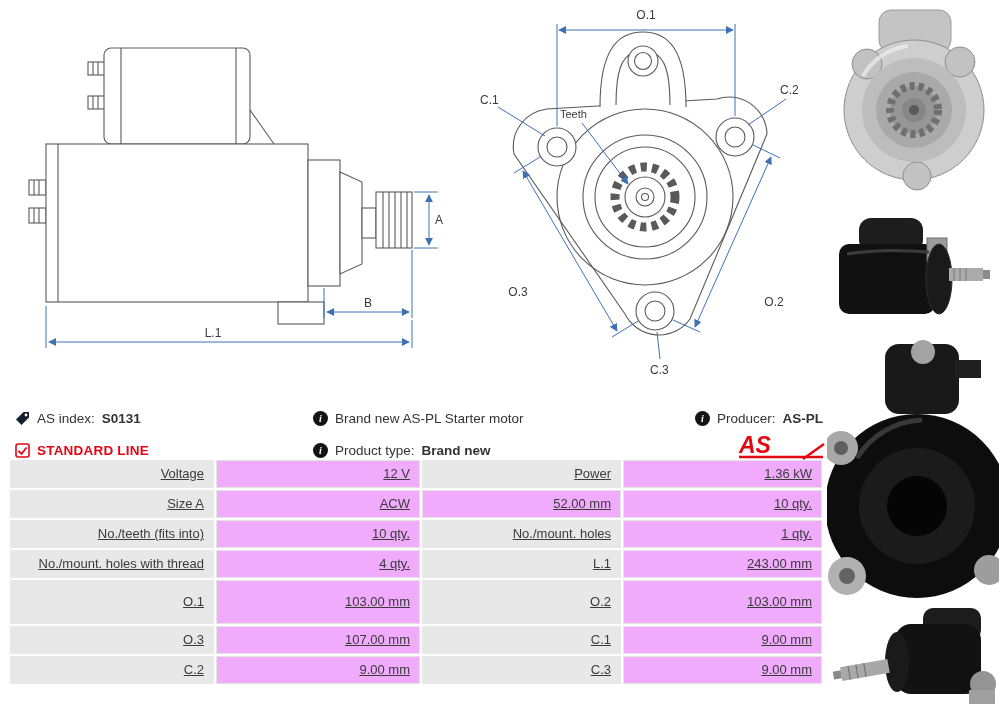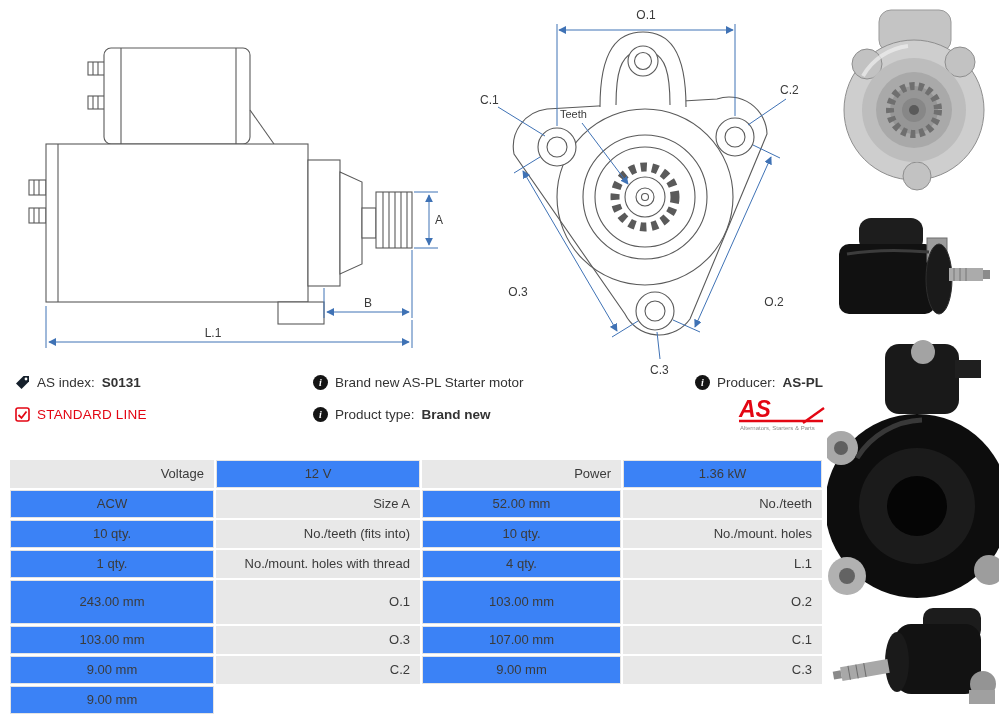--- a/index.html
+++ b/index.html
@@ -2,39 +2,39 @@
 <html><head>
 <meta charset="utf-8">
 <style>
   * { margin:0; padding:0; box-sizing:border-box; }
   html,body { background:#fff; font-family:"Liberation Sans", sans-serif; }
   .page { position:relative; width:1000px; height:718px; background:#fff; overflow:hidden; }
   .abs { position:absolute; }
   svg text { font-family:"Liberation Sans", sans-serif; }
 
   
-  .info { position:absolute; left:10px; top:370px; width:815px; height:70px; font-size:13.5px; color:#333; }
+  .info { position:absolute; left:10px; top:406px; width:815px; height:70px; font-size:13.5px; color:#333; }
   .info-item { position:absolute; display:flex; align-items:center; gap:7px; white-space:nowrap; }
   .info-item .bold { font-weight:700; }
-  .standard-line { color:#e30613; font-weight:400; letter-spacing:0.2px; }
+  .standard-line { color:#e30613; font-weight:700; letter-spacing:0.2px; }
   .info-icon { width:15px; height:15px; border-radius:50%; background:#141414; color:#fff;
                display:inline-flex; align-items:center; justify-content:center;
                font-size:10px; font-weight:700; font-style:italic;
                font-family:"Liberation Serif", serif; flex:none; }
 
   
   .spec-table { position:absolute; left:10px; top:460px; width:812px;
                 display:grid; grid-template-columns:204px 204px 199px 199px;
                 grid-template-rows:repeat(4,28px) 44px repeat(3,28px);
                 gap:2px; background:#fff; font-size:13px; color:#3b3b3b; }
   .cell { display:flex; align-items:center; justify-content:flex-end;
-          padding:2px 10px; text-align:right; line-height:1.2; }
+          padding:2px 10px; text-align:right; line-height:1.2;text-decoration:underline; }
   .cell span { display:inline-block; max-width:168px; }
   .cell.label { background:#e8e8e8; }
-  .cell.value { background:#3b82f6; box-shadow:inset 0 0 0 1px #e4e4e4;justify-content:center; }
+  .cell.value { background:#f0abfc; box-shadow:inset 0 0 0 1px #e4e4e4; }
 </style>
 </head>
 <body>
 
 <div class="page">
 
   <svg class="abs" style="left:8px;top:12px" width="438" height="340" viewBox="0 0 438 340">
     <defs>
       <marker id="arrS" viewBox="0 0 10 10" refX="9" refY="5" markerWidth="8" markerHeight="8" orient="auto-start-reverse">
         <path d="M0 0 L10 5 L0 10 Z" fill="#3f72b5"></path>
@@ -251,33 +251,30 @@
     <div class="cell value">
         <span>12 V</span>
       </div>
     <div class="cell label">
         <span>Power</span>
       </div>
     <div class="cell value">
         <span>1.36 kW</span>
       </div>
 
+    <div class="cell label">
+        <span>Size A</span>
+      </div>
     <div class="cell value">
         <span>ACW</span>
       </div>
-    <div class="cell label">
-        <span>Size A</span>
-      </div>
 
     <div class="cell value">
         <span>52.00 mm</span>
       </div>
-    <div class="cell label">
-        <span>No./teeth</span>
-      </div>
     <div class="cell value">
         <span>10 qty.</span>
       </div>
 
     <div class="cell label">
         <span>No./teeth (fits into)</span>
       </div>
     <div class="cell value">
         <span>10 qty.</span>
       </div>

